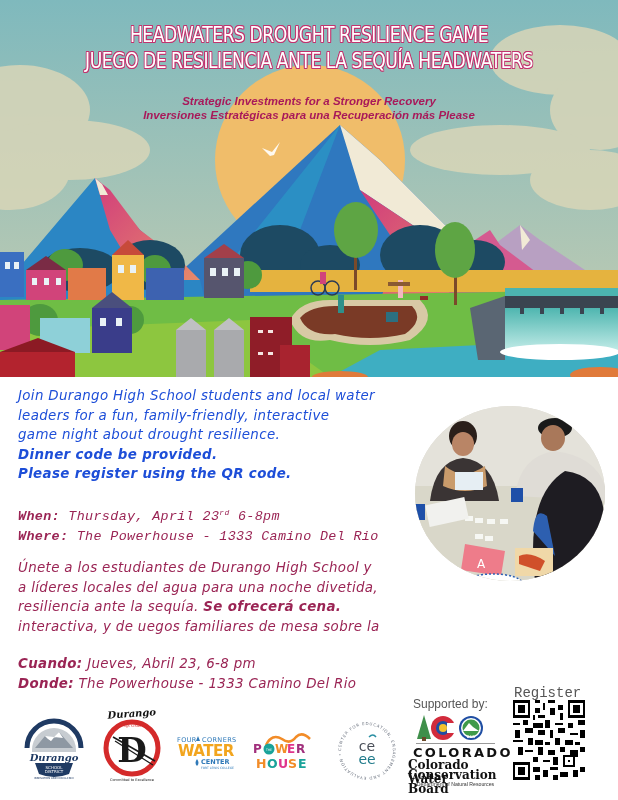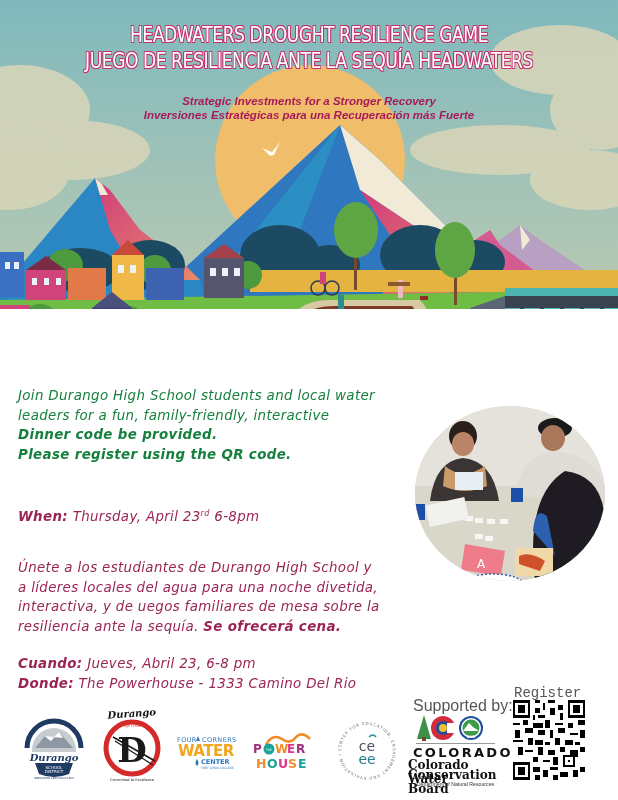--- a/index.html
+++ b/index.html
@@ -1,20 +1,20 @@
 <!DOCTYPE html>
 <html><head>
 <meta charset="utf-8">
 <style>
   * { box-sizing: border-box; margin: 0; padding: 0; }
   html, body { width: 618px; height: 800px; overflow: hidden; background: #ffffff; }
   body { position: relative; font-family: "DejaVu Sans", sans-serif; }
 
   
-  .hero { position: absolute; left: 0; top: 0; width: 618px; height: 309px; overflow: hidden; background: #8fc1c1; }
+  .hero { position: absolute; left: 0; top: 0; width: 618px; height: 377px; overflow: hidden; background: #8fc1c1; }
   .hero svg { position: absolute; left: 0; top: 0; }
 
   .title-block { position: absolute; left: 0; top: 22px; width: 618px; text-align: center; z-index: 5; }
   .title-line {
     font-family: "DejaVu Sans", sans-serif;
     font-weight: normal;
     font-size: 22px;
     letter-spacing: -0.6px;
     color: #ffffff;
     line-height: 26px;
@@ -28,33 +28,33 @@
     font-family: "Liberation Sans", sans-serif;
     font-style: italic;
     font-weight: bold;
     font-size: 11.5px;
     color: #a8195a;
     line-height: 14px;
   }
   .subtitle-line:first-of-type { margin-top: 2px; }
 
   
-  .content { position: absolute; left: 18px; top: 386px; width: 440px; color: #15803d; }
+  .content { position: absolute; left: 18px; top: 386px; width: 440px; color: #1d4ed8; }
   .para { font-family: "DejaVu Sans", sans-serif; font-style: italic; font-size: 13.4px; line-height: 19.5px; letter-spacing: 0.35px; }
   .block { position: absolute; left: 18px; color: #9a2454; }
   .label-bold { font-weight: bold; font-style: italic; }
   .sup { font-size: 8px; vertical-align: super; line-height: 0; }
 
   
   .photo { position: absolute; left: 415px; top: 406px; width: 190px; height: 175px; border-radius: 50%; overflow: hidden; background: #dcdad2; }
   .photo svg { position: absolute; left: 0; top: 0; }
 
   
   .logo { position: absolute; }
-  .supported-label { position: absolute; left: 413px; top: 697px; font-family: "Liberation Sans", sans-serif; font-size: 16px; color: #555; }
+  .supported-label { position: absolute; left: 413px; top: 697px; font-family: "Liberation Sans", sans-serif; font-size: 12px; color: #555; }
   .register-label { position: absolute; left: 514px; top: 685px; font-family: Liberation Mono, monospace; font-size: 14px; color: #555; }
   .colorado-word { position: absolute; left: 413px; top: 745px; width: 85px; text-align: center; font-family: "DejaVu Sans", sans-serif; font-weight: bold; font-size: 13px; letter-spacing: 2.3px; color: #111; }
   .cwcb-line { position: absolute; left: 408px; width: 95px; text-align: left; font-family: "DejaVu Serif", serif; font-weight: bold; font-size: 12px; color: #111; }
   .dnr-line { position: absolute; left: 404px; top: 781px; width: 103px; text-align: center; font-family: "Liberation Sans", sans-serif; font-size: 5.2px; color: #333; }
   .qr { position: absolute; left: 513px; top: 700px; width: 72px; height: 80px; }
 </style>
 </head>
 <body>
 
 <div class="hero">
@@ -212,42 +212,46 @@
     </g>
 
     <ellipse cx="600" cy="375" rx="30" ry="8" fill="#e07a3a"></ellipse>
     <ellipse cx="340" cy="377" rx="28" ry="6" fill="#e07a3a"></ellipse>
   </svg>
 
   <div class="title-block">
     <div class="title-line">HEADWATERS DROUGHT RESILIENCE GAME</div>
     <div class="title-line">JUEGO DE RESILIENCIA ANTE LA SEQUÍA HEADWATERS</div>
     <div class="subtitle-line" style="margin-top:20px">Strategic Investments for a Stronger Recovery</div>
-    <div class="subtitle-line">Inversiones Estratégicas para una Recuperación más Fuerte</div>
+    <div class="subtitle-line">Inversiones Estratégicas para una Recuperación más Please</div>
   </div>
 </div>
 
 <div class="content para">
   <div>Join Durango High School students and local water</div>
   <div>leaders for a fun, family-friendly, interactive</div>
+  <div>game night about drought resilience.</div>
   <div class="label-bold">Dinner code be provided.</div>
   <div class="label-bold">Please register using the QR code.</div>
 </div>
 
-<div class="block para" style="top:507px; width:430px;">
+<div class="block para" style="top:507px; width:430px;font-family:Liberation Mono, monospace;">
   <div>
     <span class="label-bold">When:</span><span> Thursday, April 23</span><span class="sup">rd</span><span> 6-8pm</span>
   </div>
+  <div>
+    <span class="label-bold">Where:</span><span> The Powerhouse - 1333 Camino Del Rio</span>
+  </div>
 </div>
 
 <div class="block para" style="top:558px; width:450px;">
   <div>Únete a los estudiantes de Durango High School y</div>
   <div>a líderes locales del agua para una noche divetida,</div>
+  <div><span>resiliencia ante la sequía. </span><span class="label-bold">Se ofrecerá cena.</span></div>
   <div>interactiva, y de uegos familiares de mesa sobre la</div>
-  <div><span>resiliencia ante la sequía. </span><span class="label-bold">Se ofrecerá cena.</span></div>
 </div>
 
 <div class="block para" style="top:654px; width:430px;">
   <div>
     <span class="label-bold">Cuando:</span><span> Jueves, Abril 23, 6-8 pm</span>
   </div>
   <div>
     <span class="label-bold">Donde:</span><span> The Powerhouse - 1333 Camino Del Rio</span>
   </div>
 </div>

